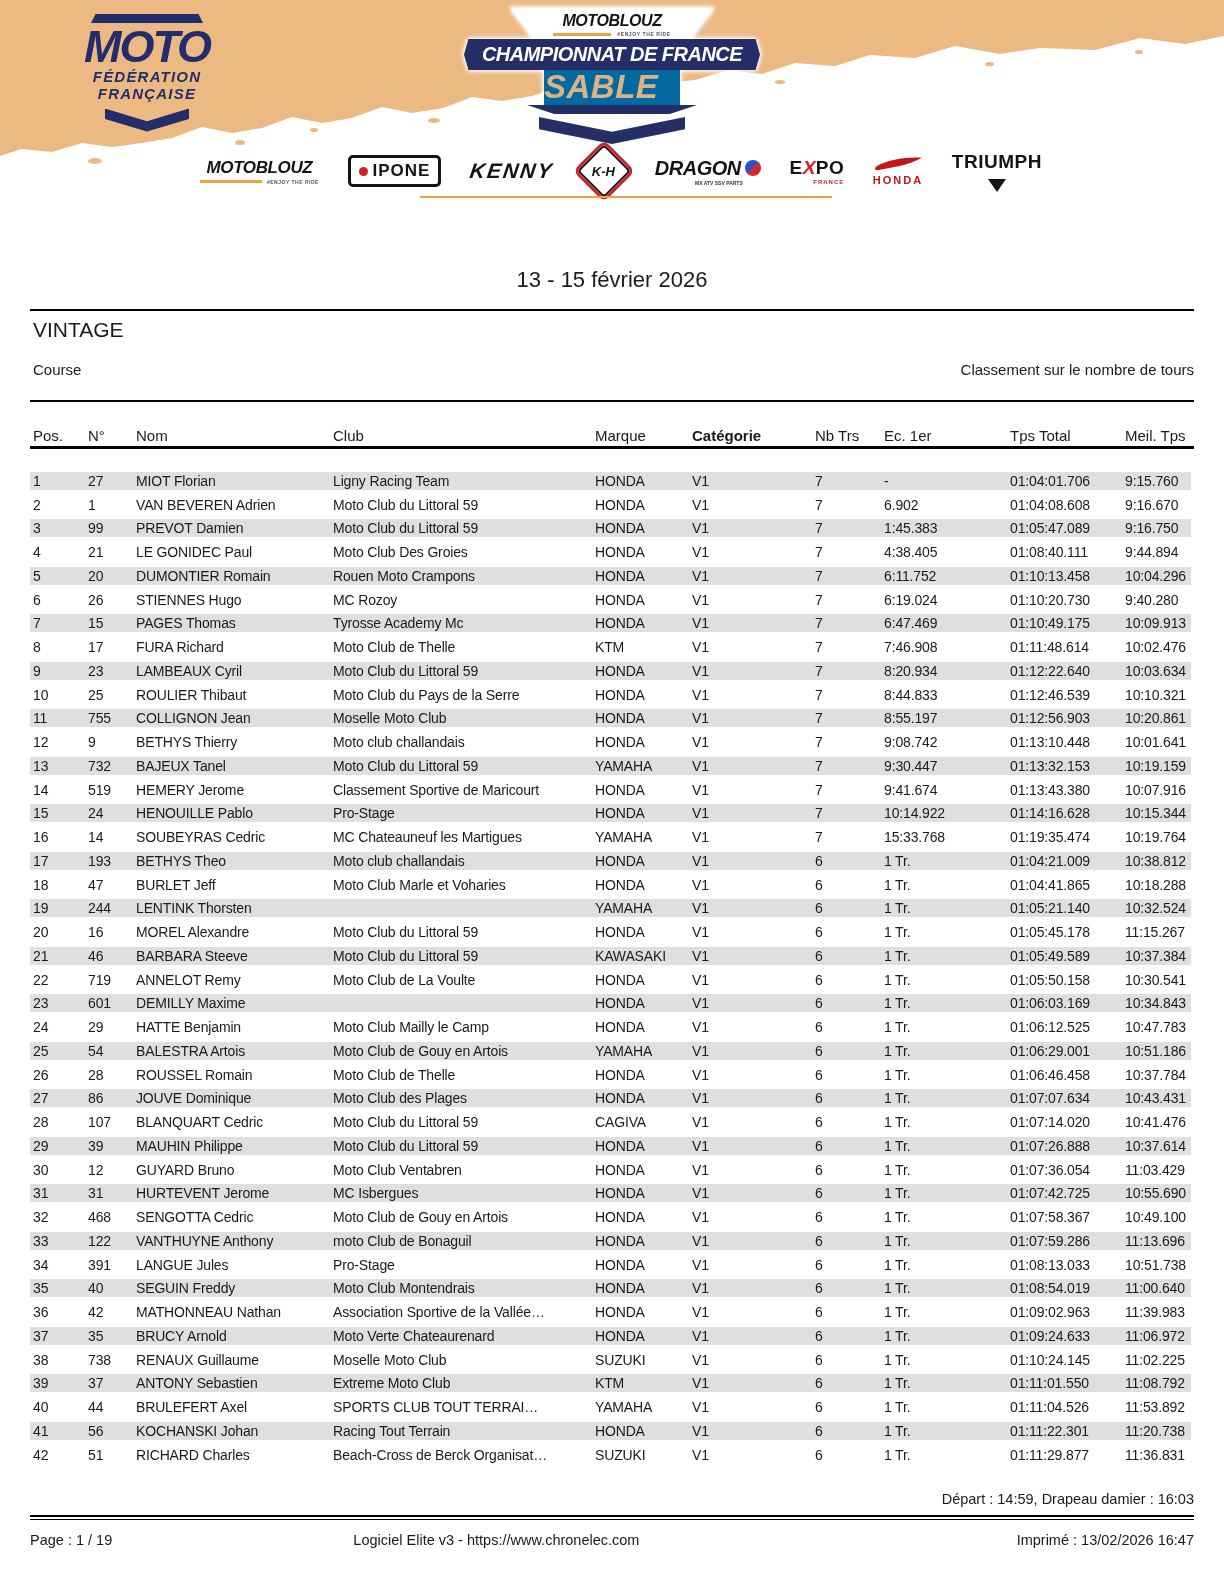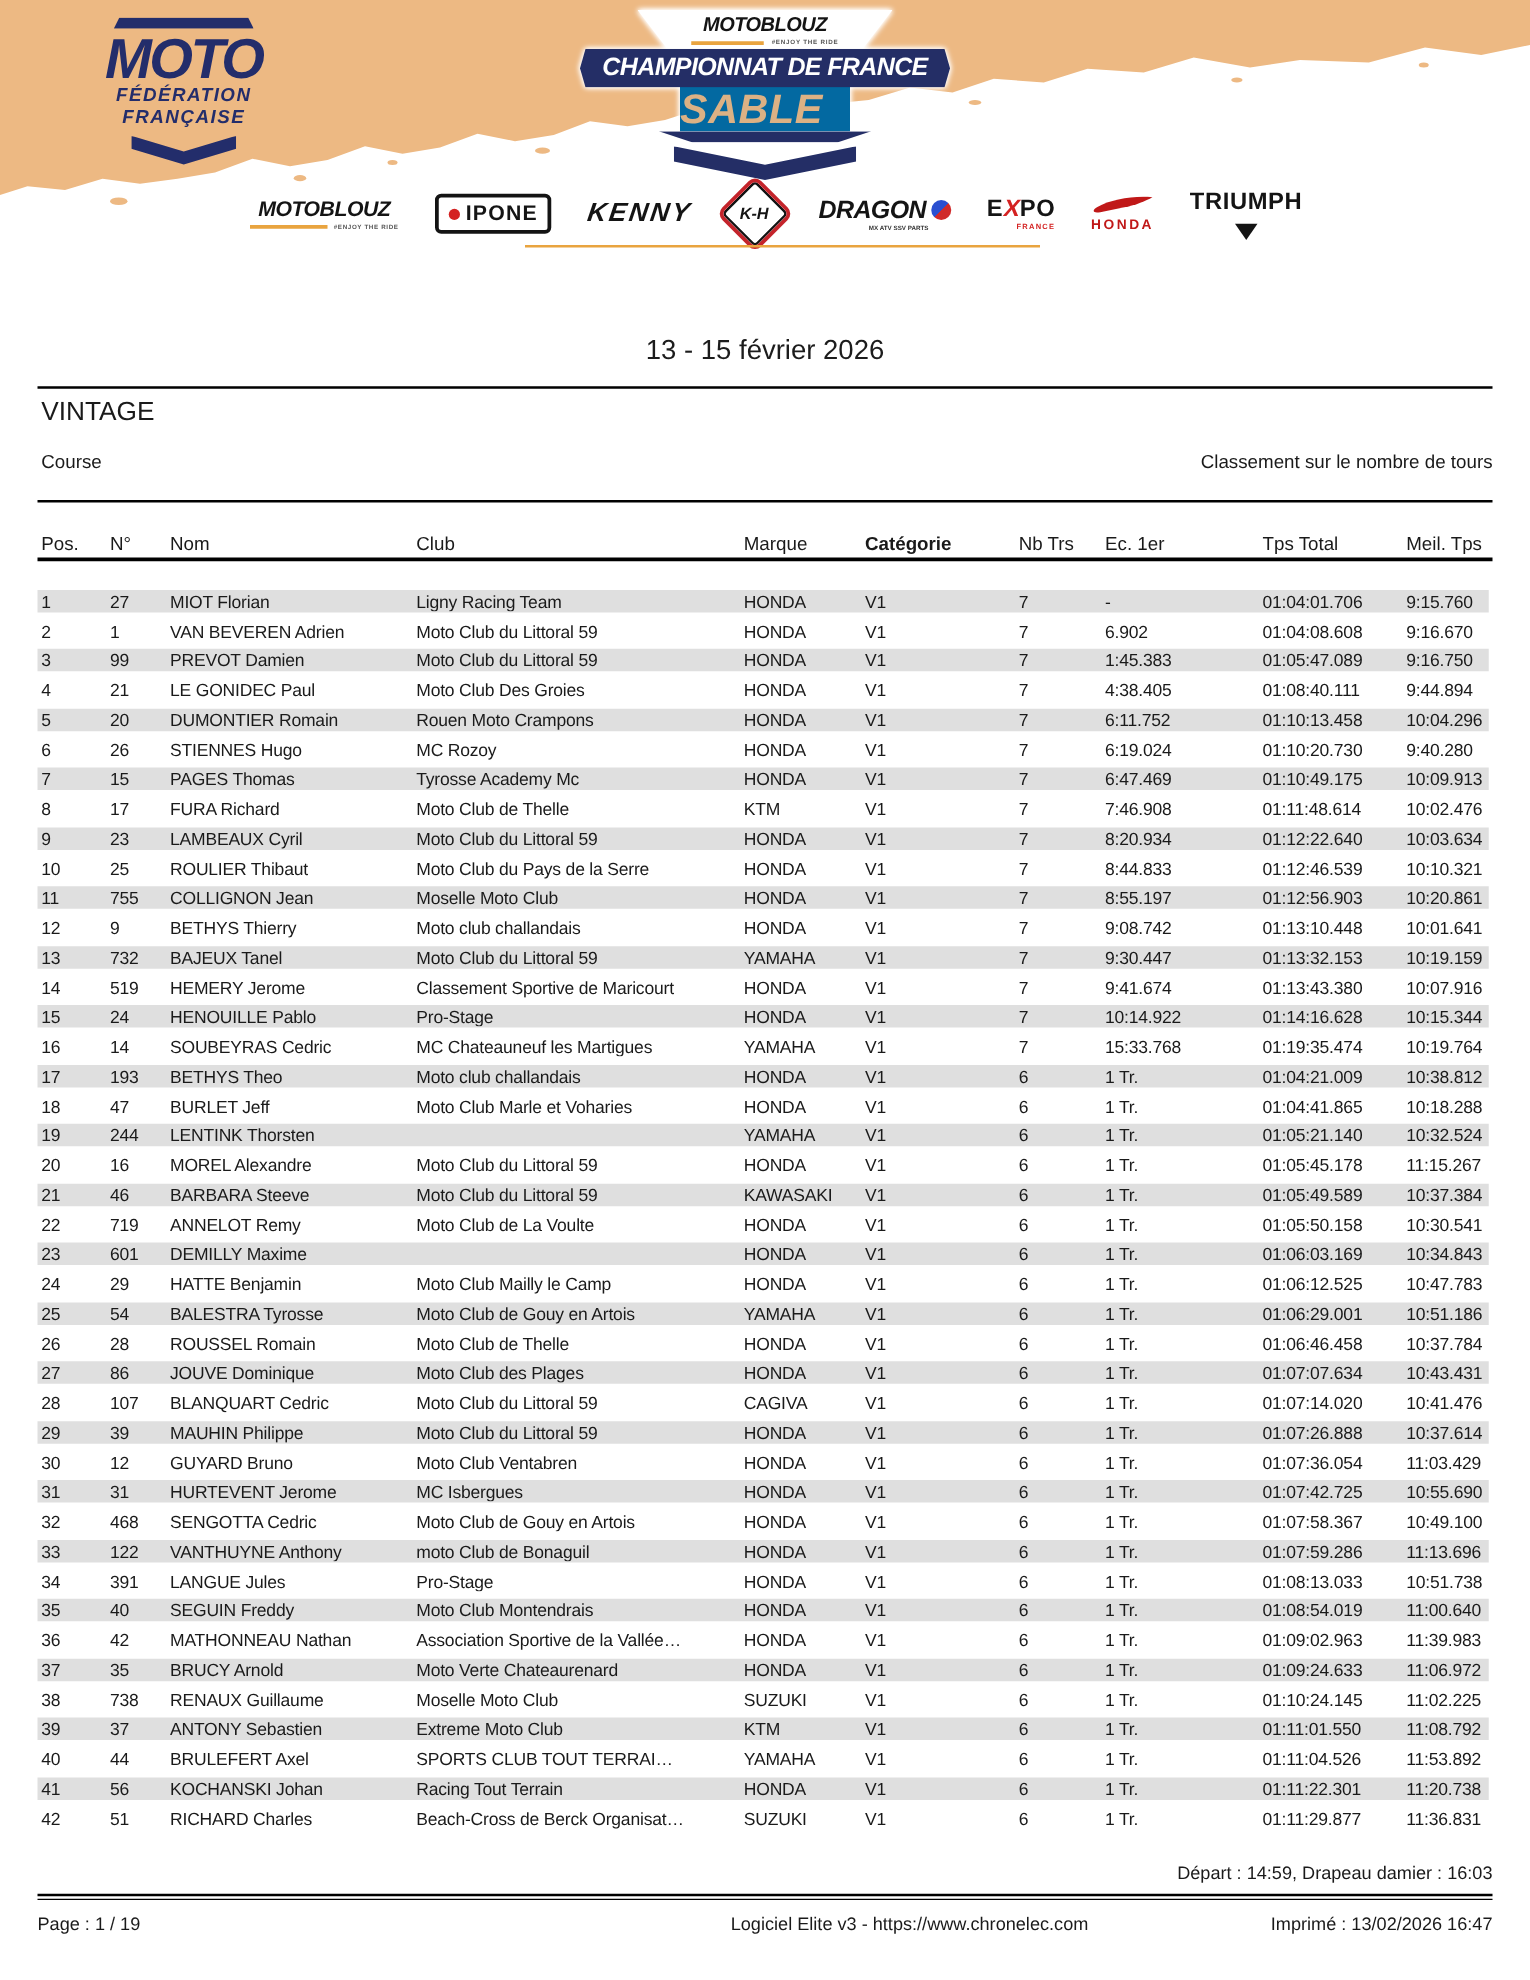--- a/index.html
+++ b/index.html
@@ -97,21 +97,21 @@
   .trow { height:23.75px; align-items:center; font-size:14px; letter-spacing:-0.15px; white-space:nowrap; }
   .trow span { padding-left:3px; overflow:hidden; }
   .stripe { background:linear-gradient(#dfdfdf,#dfdfdf) 0 50%/100% 18px no-repeat; }
 
   
   .race-times { position:absolute; top:1491px; left:30px; width:1164px; text-align:right; font-size:14.5px; }
   .frule-a { top:1515px; height:2px; }
   .frule-b { top:1519px; height:1px; }
   .foot-row { position:absolute; top:1532px; left:30px; width:1164px; display:flex; font-size:14.5px; }
   .foot-row .fl { flex:1; text-align:left; }
-  .foot-row .fc { flex:1.6; text-align:right; }
+  .foot-row .fc { flex:1.6; text-align:left; }
   .foot-row .fr { flex:1; text-align:right; }
 </style>
 </head>
 <body>
 
 <div class="page">
 
   <div class="hero">
     <div class="tan-shape"></div>
     <div class="splat" style="left:88px;top:158px;width:14px;height:6px;"></div>
@@ -527,21 +527,21 @@
         <span>V1</span>
         <span>6</span>
         <span>1 Tr.</span>
         <span>01:06:12.525</span>
         <span>10:47.783</span>
       </div>
 
       <div class="trow grid-cols stripe">
         <span>25</span>
         <span>54</span>
-        <span>BALESTRA Tyrosse</span>
+        <span>BALESTRA Artois</span>
         <span>Moto Club de Gouy en Artois</span>
         <span>YAMAHA</span>
         <span>V1</span>
         <span>6</span>
         <span>1 Tr.</span>
         <span>01:06:29.001</span>
         <span>10:51.186</span>
       </div>
 
       <div class="trow grid-cols">

